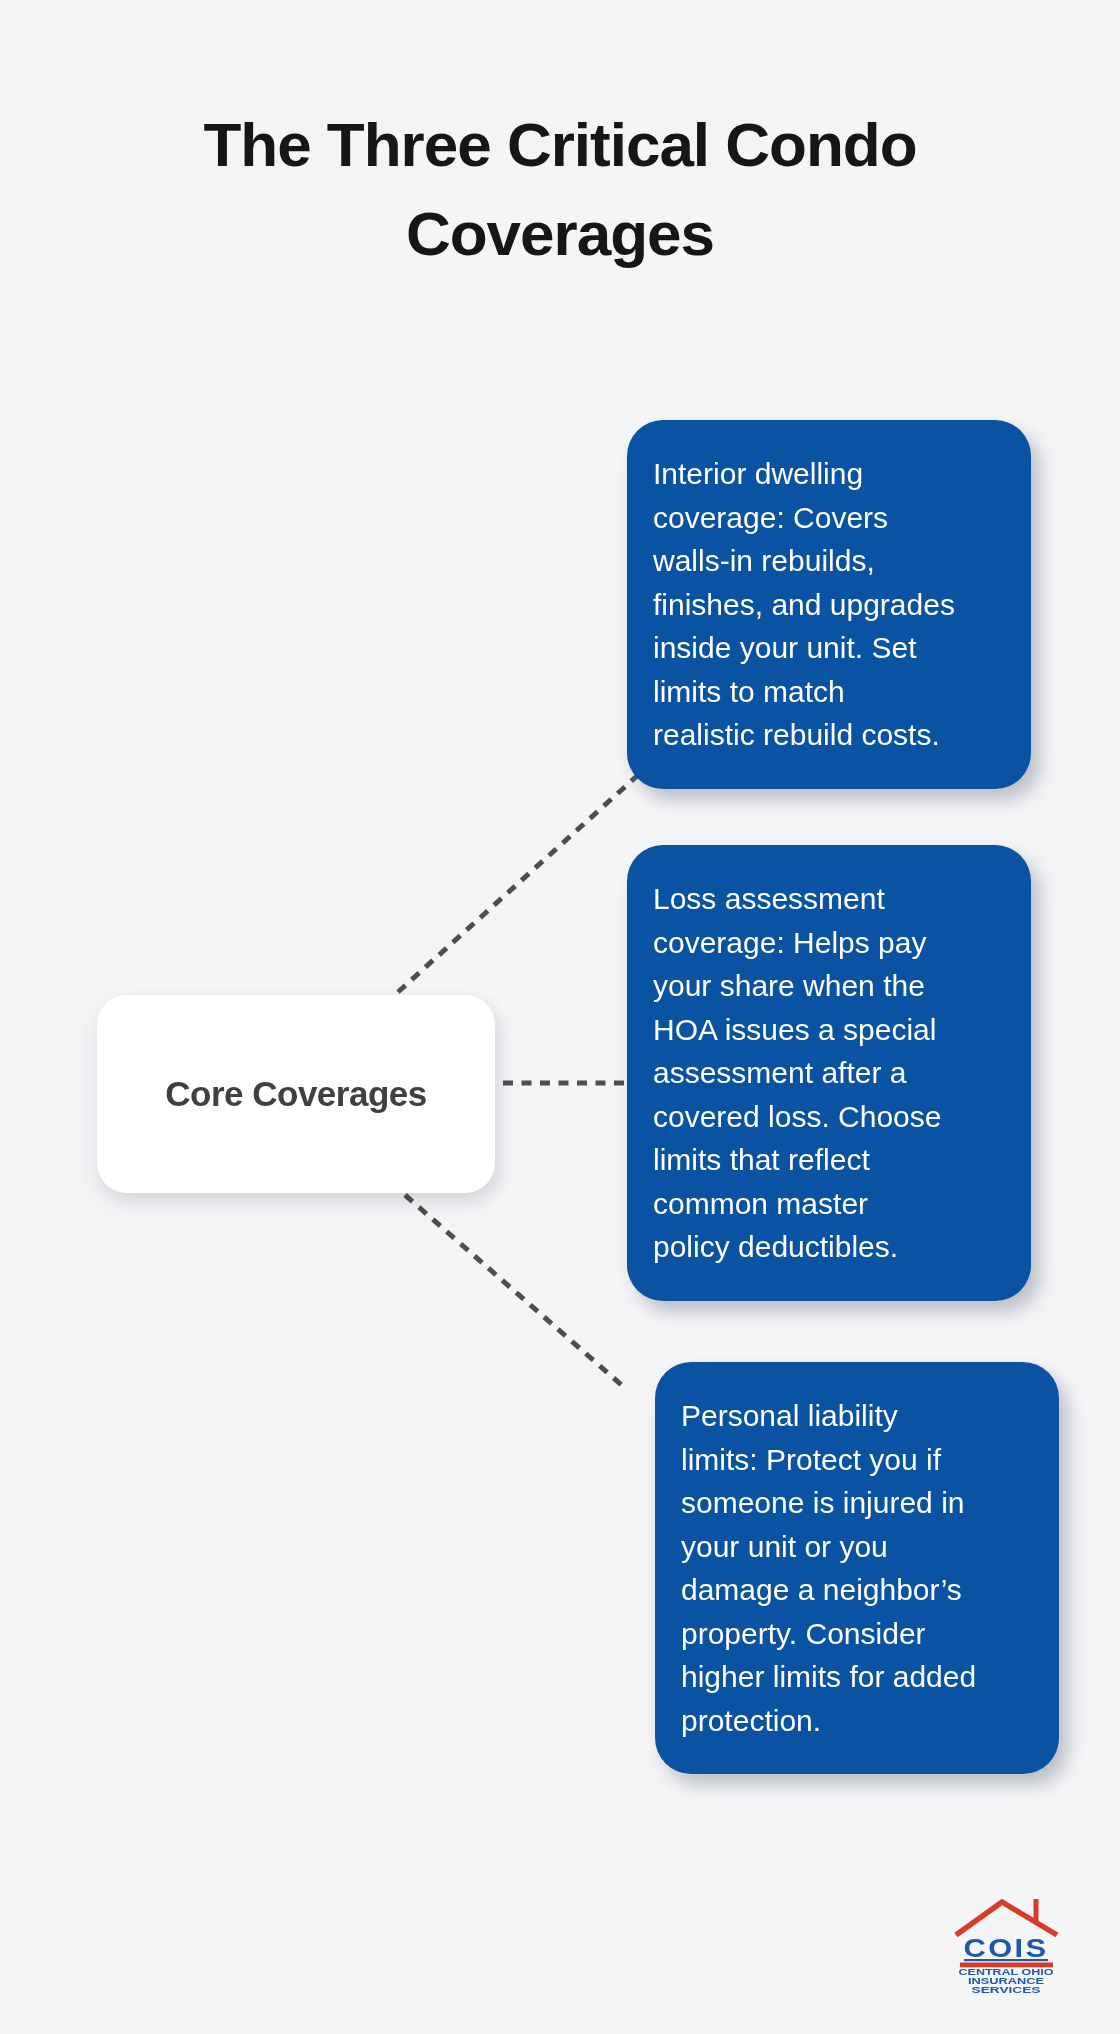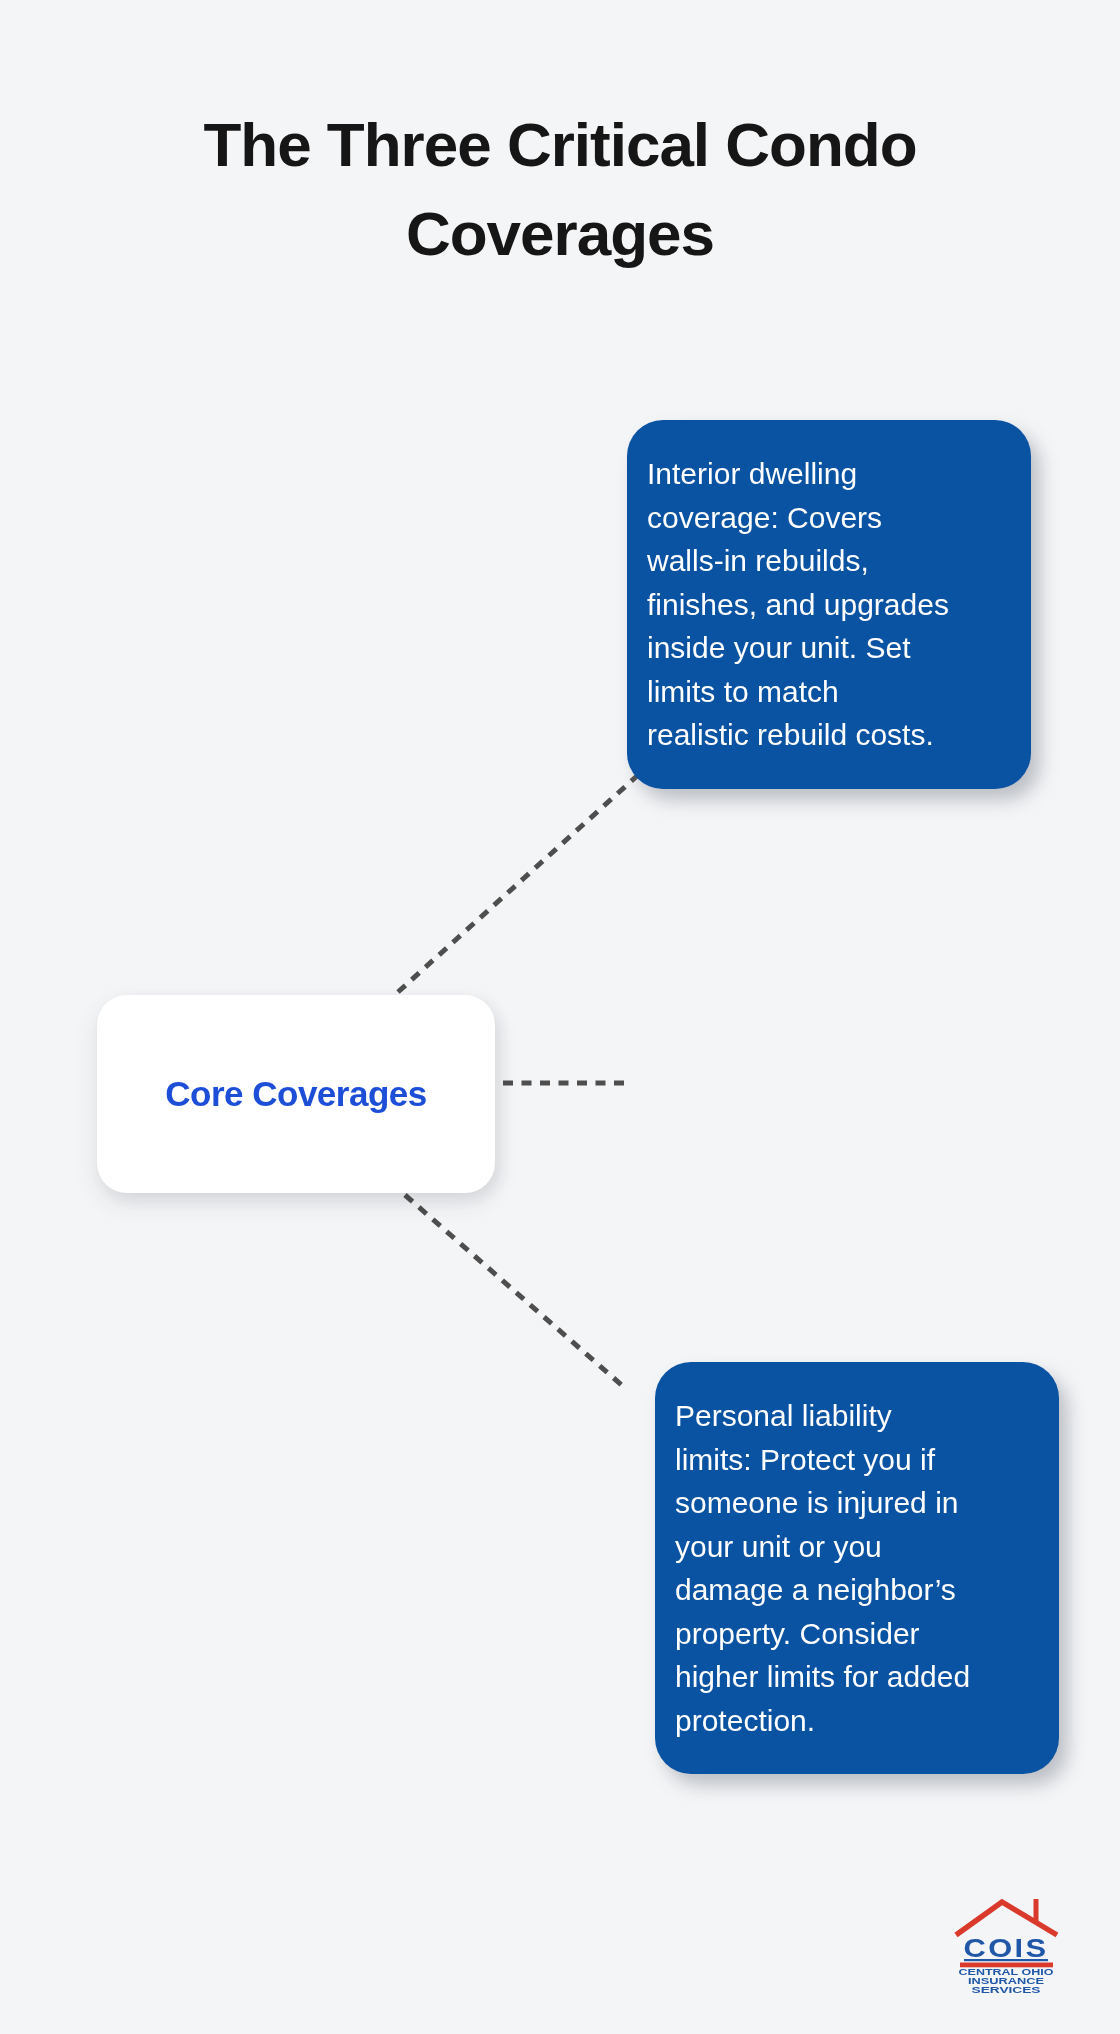--- a/index.html
+++ b/index.html
@@ -58,32 +58,32 @@
     border-radius: 30px;
     box-shadow: 0 10px 24px rgba(40, 45, 60, 0.10), 6px 6px 14px rgba(40, 45, 60, 0.07);
     display: flex;
     align-items: center;
     justify-content: center;
     z-index: 2;
   }
   .root-node span {
     font-size: 35px;
     font-weight: 700;
-    color: #1d4ed8;
+    color: #404040;
     letter-spacing: -0.5px;
   }
   .branch {
     position: absolute;
     left: 627px;
     width: 404px;
     background: #0a52a2;
     border-radius: 36px;
     box-shadow: 9px 11px 18px rgba(120, 126, 138, 0.45);
     box-sizing: border-box;
-    padding: 32px 20px;
+    padding: 32px 26px;
     z-index: 2;
   }
   .branch p {
     margin: 0;
     font-size: 30px;
     line-height: 43.5px;
     color: #ffffff;
     white-space: pre-line;
   }
   .branch-1 { top: 420px; }
@@ -125,20 +125,31 @@
   <div class="branch branch-1">
     <p>Interior dwelling
 coverage: Covers
 walls-in rebuilds,
 finishes, and upgrades
 inside your unit. Set
 limits to match
 realistic rebuild costs.</p>
   </div>
 
+  <div class="branch branch-2">
+    <p>Loss assessment
+coverage: Helps pay
+your share when the
+HOA issues a special
+assessment after a
+covered loss. Choose
+limits that reflect
+common master
+policy deductibles.</p>
+  </div>
 
   <div class="branch branch-3">
     <p>Personal liability
 limits: Protect you if
 someone is injured in
 your unit or you
 damage a neighbor’s
 property. Consider
 higher limits for added
 protection.</p>

